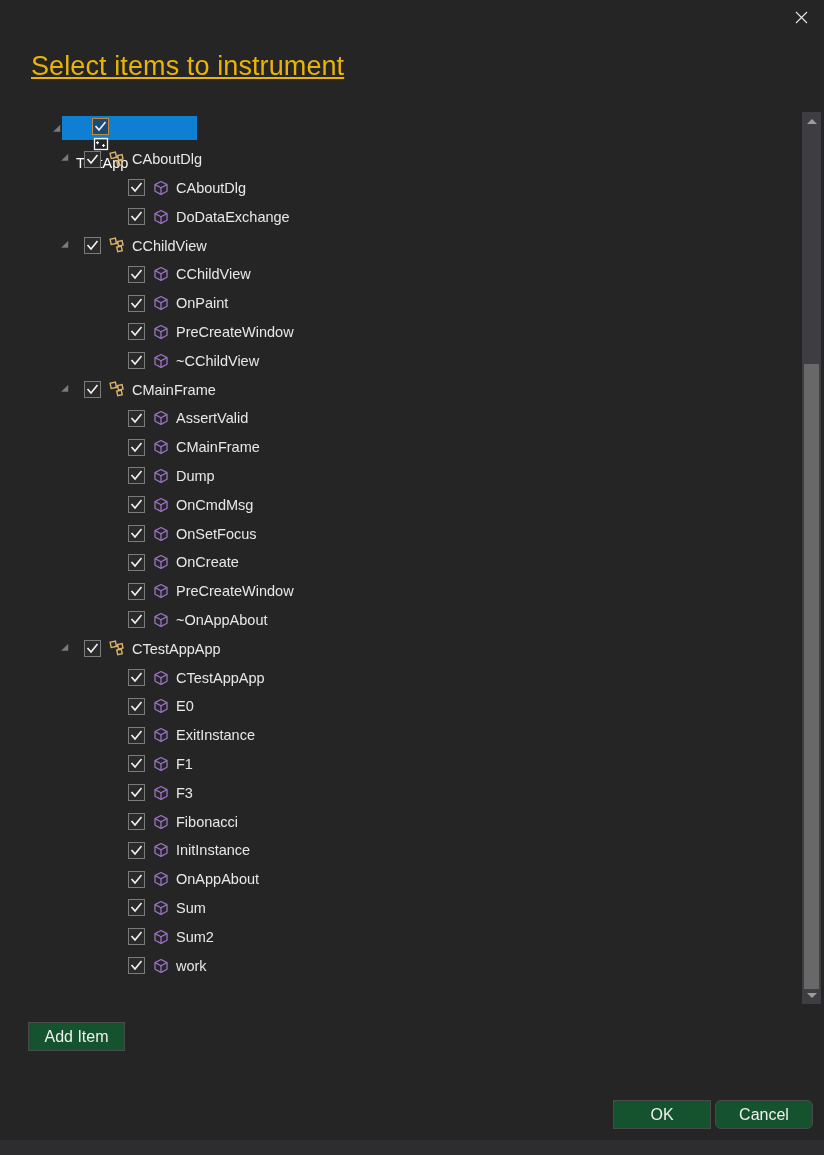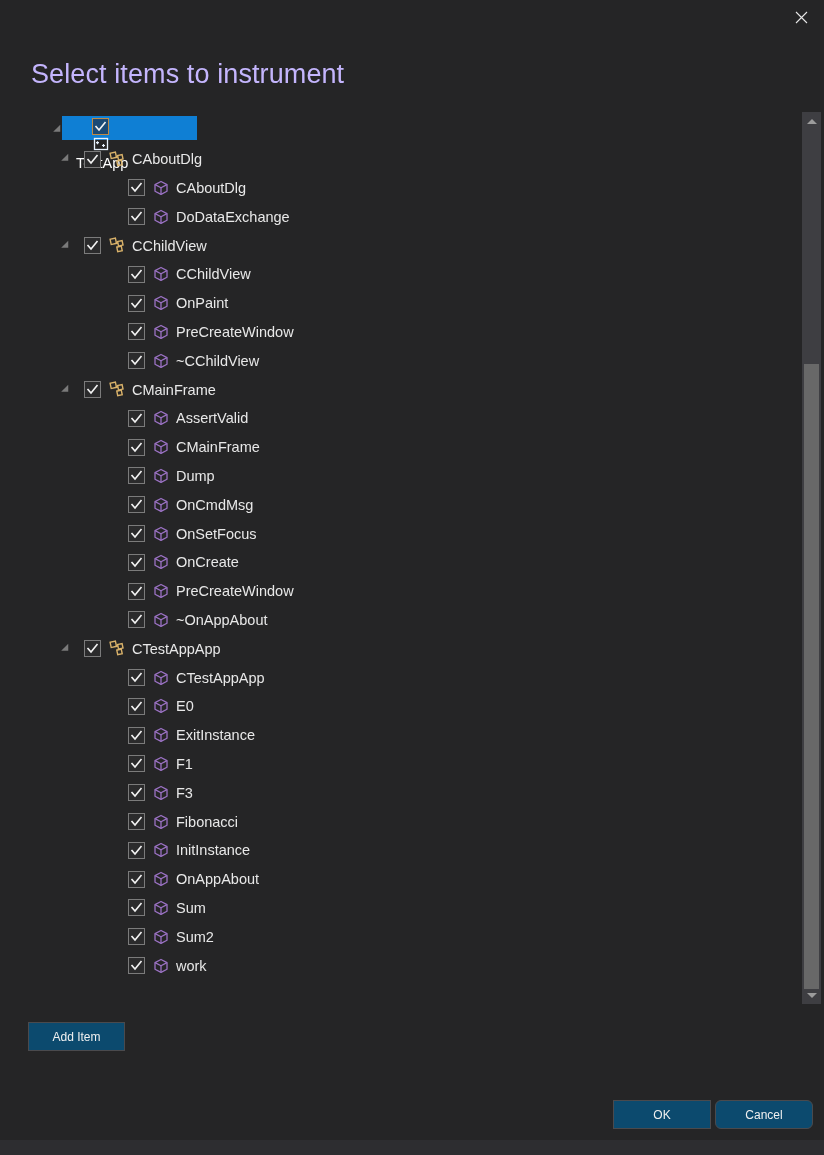--- a/index.html
+++ b/index.html
@@ -34,27 +34,28 @@
     align-items: center;
     justify-content: center;
     cursor: pointer;
   }
   .close-btn svg { display: block; }
 
   
   .dialog-title {
     position: absolute;
     left: 31px;
-    top: 56px;
+    top: 48px;
     font-size: 27px;
     font-weight: 400;
     letter-spacing: 0.1px;
-    color: #c4b5fd;
+    color: #eab308;
     line-height: 36px;
     white-space: nowrap;
+    text-decoration: underline;
   }
 
   
   .tree-panel {
     position: absolute;
     left: 0;
     top: 110px;
     width: 824px;
     height: 897px;
     background: #252526;
@@ -188,25 +189,25 @@
     left: 2px;
     width: 15px;
     top: 252px;
     height: 625px;
     background: #686868;
     cursor: pointer;
   }
 
   
   .btn {
-    background: #0c4a6e;
+    background: #14532d;
     border: 1px solid #4a4a4d;
     color: #f0f0f0;
     font-family: "Liberation Sans", sans-serif;
-    font-size: 12px;
+    font-size: 16px;
     display: flex;
     align-items: center;
     justify-content: center;
     cursor: pointer;
   }
 
   .add-item-btn {
     position: absolute;
     left: 28px;
     top: 1022px;

